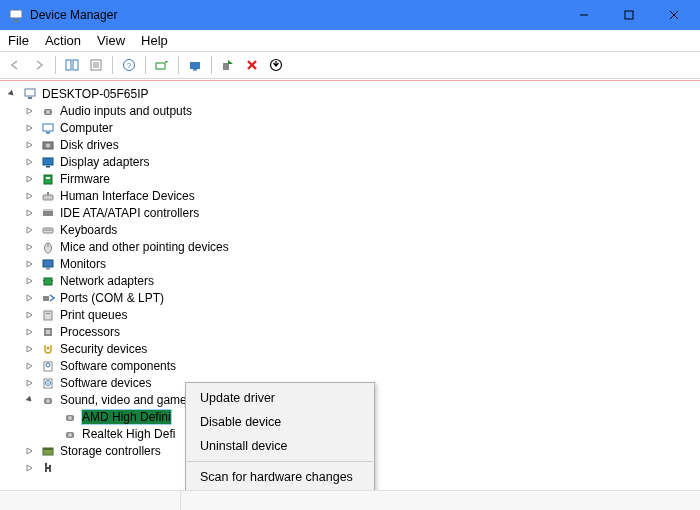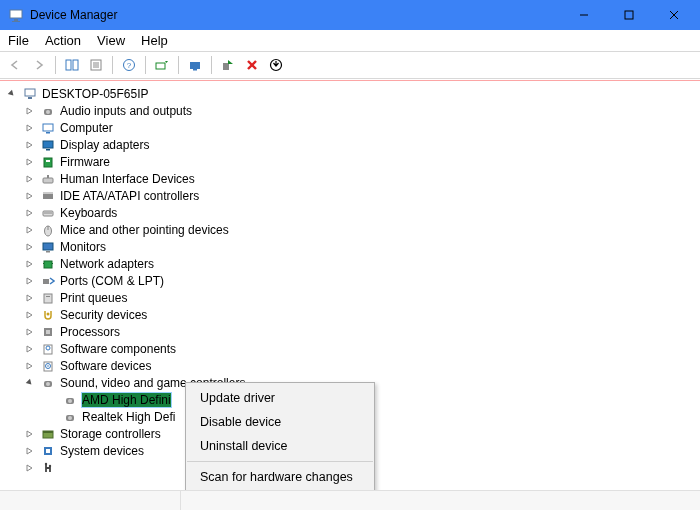--- a/index.html
+++ b/index.html
@@ -265,20 +265,34 @@
         <span class="label">Computer</span>
       </div>
       <div class="node ind2">
         <span class="expander">
           <svg width="8" height="8">
             <path d="M1 1 L6 4 L1 7 Z" fill="none" stroke="#888"></path>
           </svg>
         </span>
         <span class="dev-icon">
           <svg width="14" height="14">
+            <rect x="2" y="4" width="10" height="7" fill="#888" stroke="#555"></rect>
+            <circle cx="7" cy="7.5" r="2" fill="#ccc"></circle>
+          </svg>
+        </span>
+        <span class="label">Disk drives</span>
+      </div>
+      <div class="node ind2">
+        <span class="expander">
+          <svg width="8" height="8">
+            <path d="M1 1 L6 4 L1 7 Z" fill="none" stroke="#888"></path>
+          </svg>
+        </span>
+        <span class="dev-icon">
+          <svg width="14" height="14">
             <rect x="2" y="3" width="10" height="7" fill="#2a7abf" stroke="#15507a"></rect>
             <rect x="5" y="11" width="4" height="1.5" fill="#15507a"></rect>
           </svg>
         </span>
         <span class="label">Display adapters</span>
       </div>
       <div class="node ind2">
         <span class="expander">
           <svg width="8" height="8">
             <path d="M1 1 L6 4 L1 7 Z" fill="none" stroke="#888"></path>
@@ -406,39 +420,39 @@
         <span class="label">Print queues</span>
       </div>
       <div class="node ind2">
         <span class="expander">
           <svg width="8" height="8">
             <path d="M1 1 L6 4 L1 7 Z" fill="none" stroke="#888"></path>
           </svg>
         </span>
         <span class="dev-icon">
           <svg width="14" height="14">
+            <rect x="3" y="3" width="8" height="8" fill="#888"></rect>
+            <rect x="5" y="5" width="4" height="4" fill="#ccc"></rect>
+          </svg>
+        </span>
+        <span class="label">Processors</span>
+      </div>
+      <div class="node ind2">
+        <span class="expander">
+          <svg width="8" height="8">
+            <path d="M1 1 L6 4 L1 7 Z" fill="none" stroke="#888"></path>
+          </svg>
+        </span>
+        <span class="dev-icon">
+          <svg width="14" height="14">
             <path d="M4 3 L4 8 Q4 11 7 11 Q10 11 10 8 L10 3" fill="none" stroke="#c8a020" stroke-width="1.5"></path>
             <circle cx="7" cy="6" r="1.5" fill="#c8a020"></circle>
           </svg>
         </span>
         <span class="label">Security devices</span>
-      </div>
-      <div class="node ind2">
-        <span class="expander">
-          <svg width="8" height="8">
-            <path d="M1 1 L6 4 L1 7 Z" fill="none" stroke="#888"></path>
-          </svg>
-        </span>
-        <span class="dev-icon">
-          <svg width="14" height="14">
-            <rect x="3" y="3" width="8" height="8" fill="#888"></rect>
-            <rect x="5" y="5" width="4" height="4" fill="#ccc"></rect>
-          </svg>
-        </span>
-        <span class="label">Processors</span>
       </div>
       <div class="node ind2">
         <span class="expander">
           <svg width="8" height="8">
             <path d="M1 1 L6 4 L1 7 Z" fill="none" stroke="#888"></path>
           </svg>
         </span>
         <span class="dev-icon">
           <svg width="14" height="14">
             <rect x="3" y="3" width="8" height="9" fill="#fff" stroke="#888"></rect>
@@ -502,34 +516,20 @@
             <path d="M1 1 L6 4 L1 7 Z" fill="none" stroke="#888"></path>
           </svg>
         </span>
         <span class="dev-icon">
           <svg width="14" height="14">
             <rect x="2" y="4" width="10" height="7" fill="#7a9f4a" stroke="#4a6a2a"></rect>
             <rect x="2" y="4" width="10" height="2" fill="#4a6a2a"></rect>
           </svg>
         </span>
         <span class="label">Storage controllers</span>
-      </div>
-      <div class="node ind2">
-        <span class="expander">
-          <svg width="8" height="8">
-            <path d="M1 1 L6 4 L1 7 Z" fill="none" stroke="#888"></path>
-          </svg>
-        </span>
-        <span class="dev-icon">
-          <svg width="14" height="14">
-            <rect x="3" y="3" width="8" height="8" fill="#3a7abf"></rect>
-            <rect x="5" y="5" width="4" height="4" fill="#fff"></rect>
-          </svg>
-        </span>
-        <span class="label">System devices</span>
       </div>
       <div class="node ind2">
         <span class="expander">
           <svg width="8" height="8">
             <path d="M1 1 L6 4 L1 7 Z" fill="none" stroke="#888"></path>
           </svg>
         </span>
         <span class="dev-icon">
           <svg width="14" height="14">
             <path d="M5 3 L5 11 M9 5 L9 11 M5 7 L9 7" stroke="#444" stroke-width="1.8" fill="none"></path>

